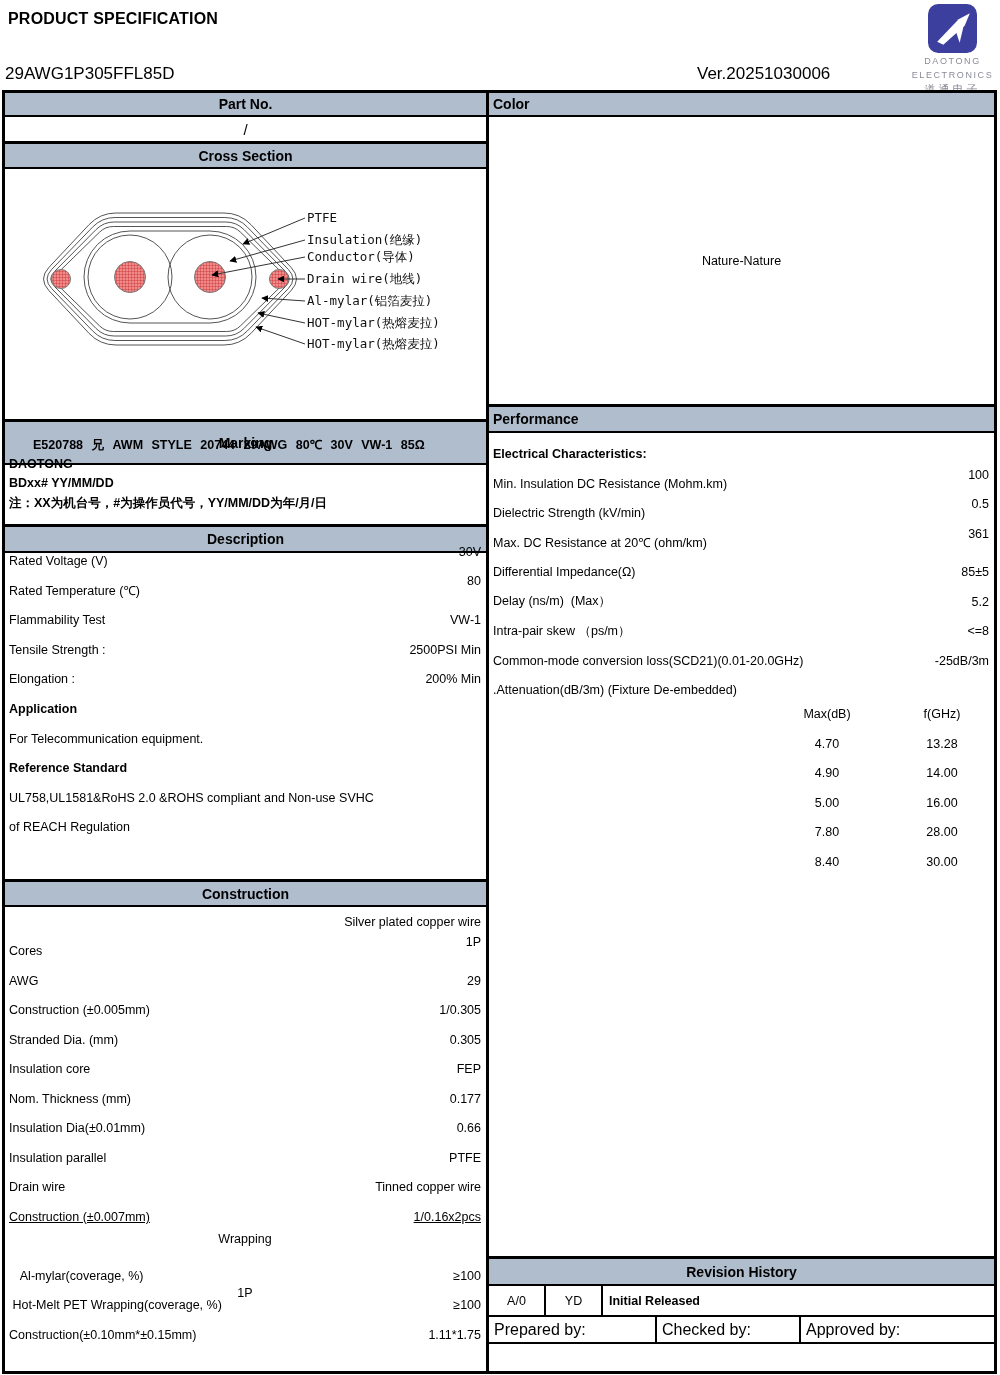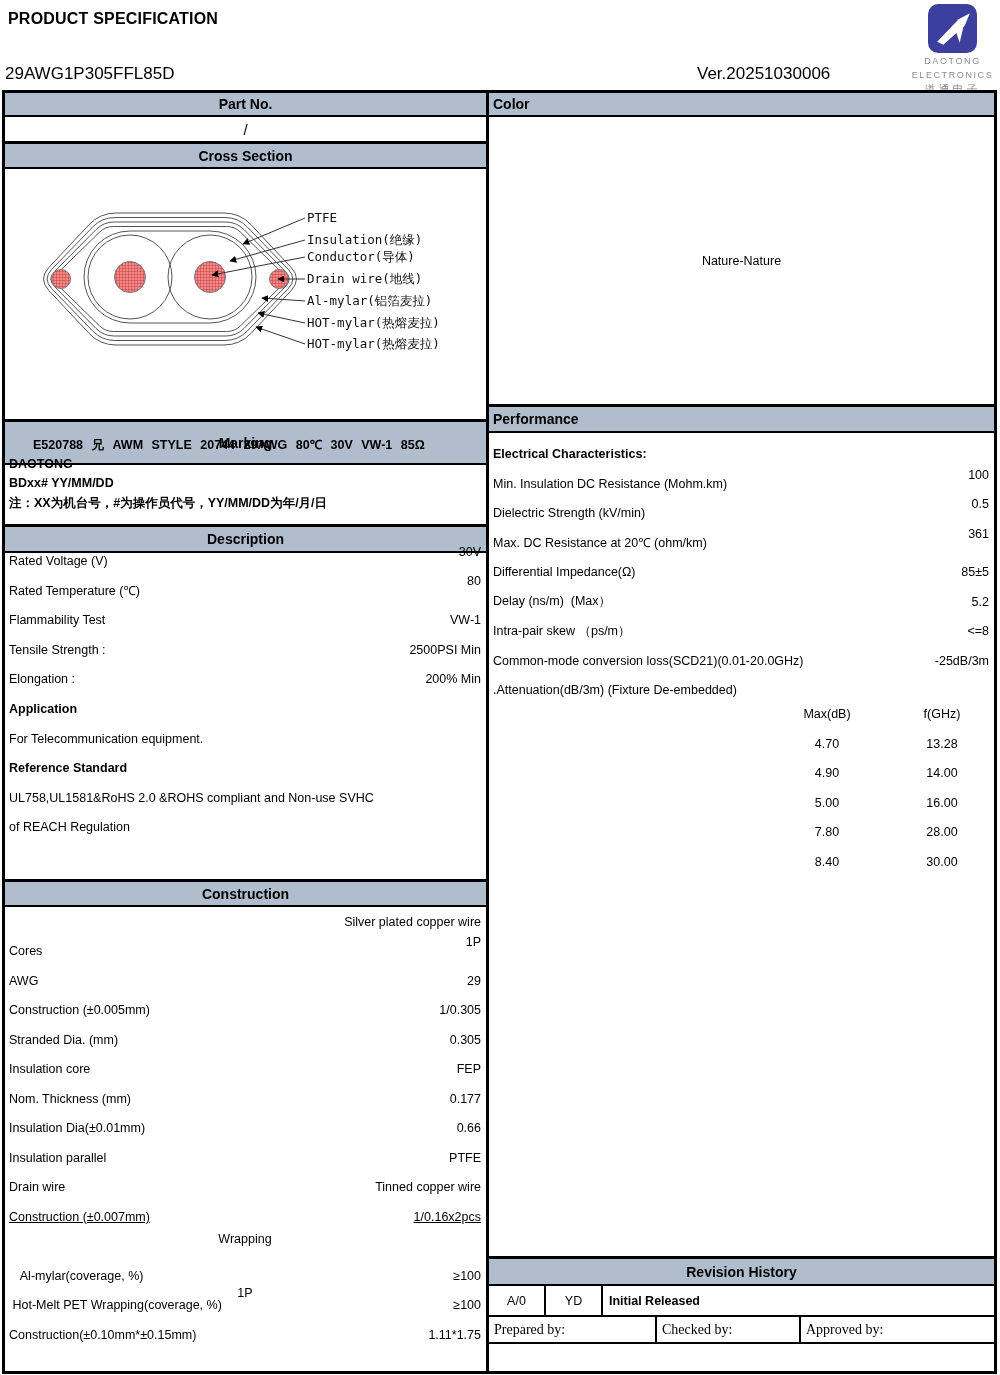--- a/index.html
+++ b/index.html
@@ -34,21 +34,21 @@
   .ec-heading{position:absolute;left:4px;top:14px;font-weight:bold;font-size:12.5px;}
   .perf-rows{position:absolute;left:0;right:0;top:36px;}
   .atable{position:absolute;left:0;right:0;top:268px;}
   .ahead,.arow{position:relative;height:29.5px;}
   .ac1,.ac2{position:absolute;top:6px;width:100px;text-align:center;font-size:12.5px;}
   .ac1{left:288px;} .ac2{left:403px;}
   
   .rev-row{position:absolute;left:0;right:0;display:flex;box-sizing:border-box;border-bottom:2px solid #000;font-size:12.5px;}
   .rev-cell{box-sizing:border-box;border-right:2px solid #000;display:flex;align-items:center;justify-content:center;}
   .rev-cell.lastc{border-right:none;justify-content:flex-start;padding-left:6px;}
-  .rev-cell.labelc{justify-content:flex-start;padding-left:5px;font-size:14px;font-family:Liberation Serif, serif;}
+  .rev-cell.labelc{justify-content:flex-start;padding-left:5px;font-size:16px;}
   
   .color-body{display:flex;align-items:center;justify-content:center;font-size:12.5px;}
   
   .diagram{position:absolute;left:0;top:76px;width:481px;height:236px;}
   .diagram text{font-family:"DejaVu Sans Mono",monospace;font-size:12.5px;fill:#111;}
 </style>
 </head>
 <body>
 
 <div class="page">

